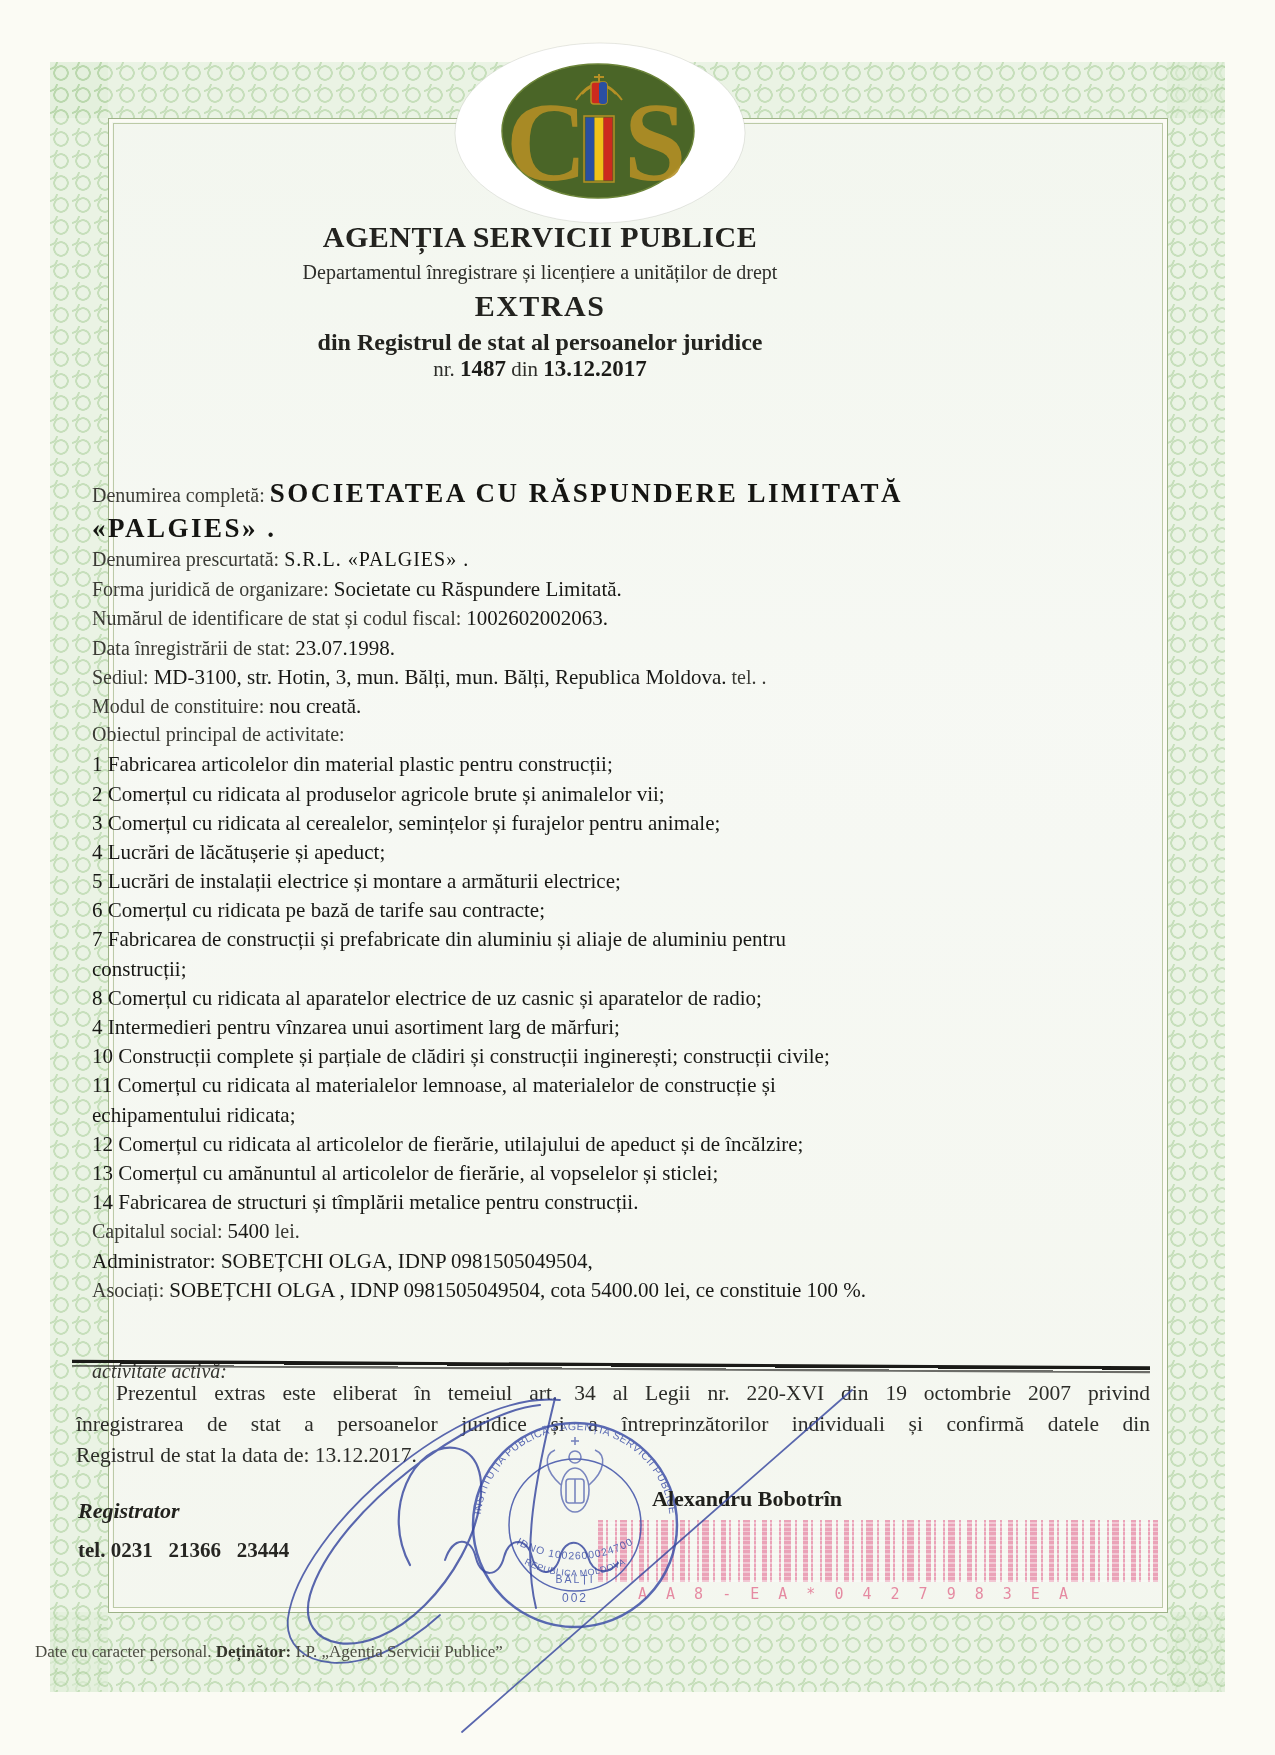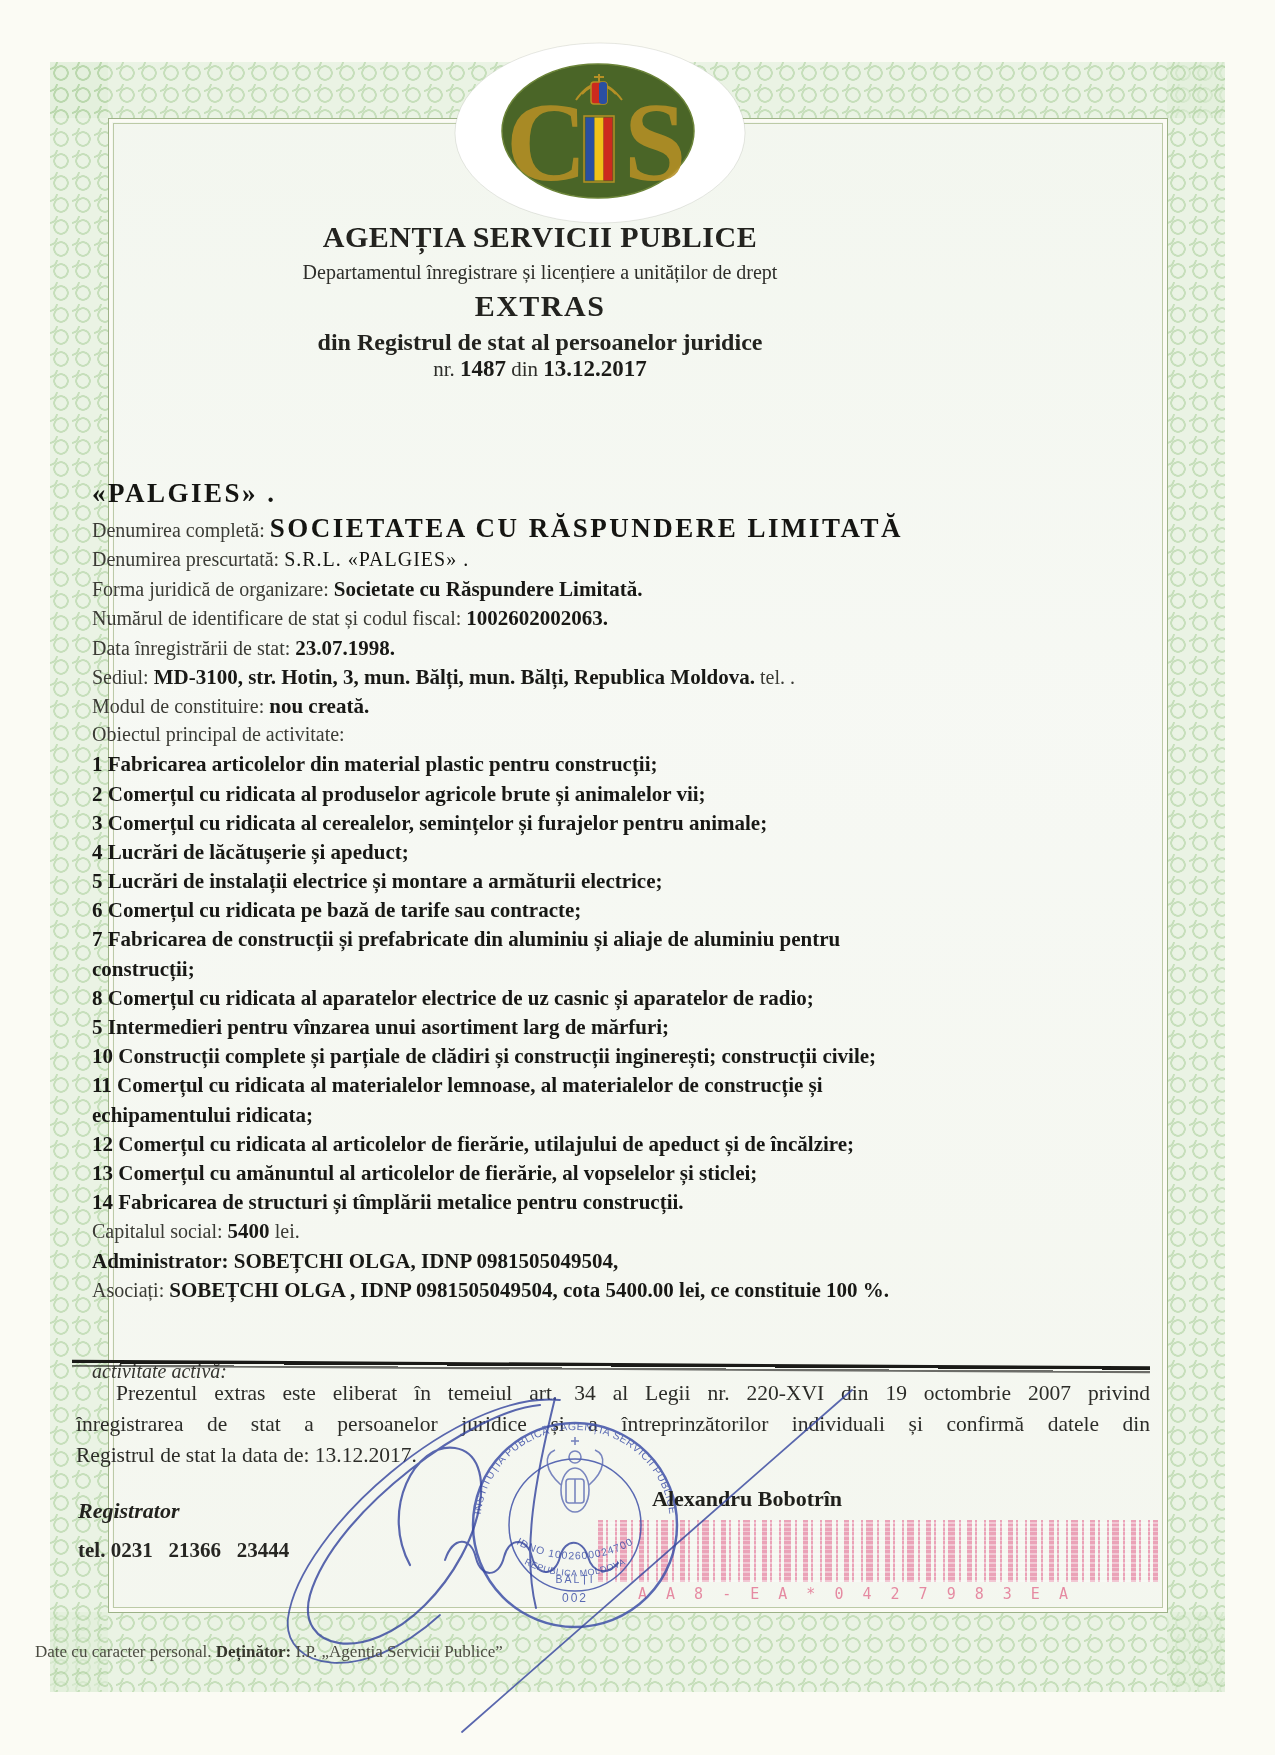--- a/index.html
+++ b/index.html
@@ -33,21 +33,21 @@
   .h-title{font-size:30px;font-weight:700;letter-spacing:1.5px;margin-top:5px;}
   .h-sub{font-size:24px;font-weight:700;margin-top:6px;}
   .h-nr{font-size:21px;color:#2e2e2a;}
   .h-nr b{font-size:23px;color:#1b1b18;}
 
   
   .body-text{position:absolute;z-index:2;left:92px;top:478px;width:1060px;}
   .bline{height:29.2px;white-space:nowrap;}
   .bline.tall{height:35px;}
   .seg-label{font-size:20px;font-weight:400;color:#3b3b35;}
-  .seg-bold{font-size:21px;font-weight:700;color:#181815;}
+  .seg-bold{font-size:21px;font-weight:400;color:#181815;}
   .seg-big{font-size:27px;font-weight:700;letter-spacing:2.5px;color:#151512;}
   .seg-mid{font-size:20px;font-weight:400;letter-spacing:1px;color:#151512;}
   .status-line{margin-top:27px;font-size:20px;color:#34342f;font-style:italic;}
 
   .separator{position:absolute;z-index:2;left:72px;top:1363px;width:1078px;height:7px;
     background:linear-gradient(180deg,#1a1a17 0 3.5px, rgba(0,0,0,0) 3.5px 4.8px, rgba(35,35,32,.65) 4.8px 6px);
     transform:rotate(0.35deg);}
 
   .legal{position:absolute;z-index:2;left:76px;top:1378px;width:1074px;
     font-size:21.5px;color:#2c2c28;line-height:30.8px;}
@@ -120,39 +120,39 @@
   <div class="h-sub">din Registrul de stat al persoanelor juridice</div>
   <div class="h-nr">
     <span>nr.</span>
     <b>1487</b>
     <span>din</span>
     <b>13.12.2017</b>
   </div>
 </div>
 
 <div class="body-text">
+    <div class="bline tall"><span class="seg-label">Denumirea completă: </span><span class="seg-big">SOCIETATEA CU RĂSPUNDERE LIMITATĂ</span></div>
     <div class="bline tall"><span class="seg-big">«PALGIES» .</span></div>
-    <div class="bline tall"><span class="seg-label">Denumirea completă: </span><span class="seg-big">SOCIETATEA CU RĂSPUNDERE LIMITATĂ</span></div>
     <div class="bline"><span class="seg-label">Denumirea prescurtată: </span><span class="seg-mid">S.R.L. «PALGIES» .</span></div>
     <div class="bline"><span class="seg-label">Forma juridică de organizare: </span><span class="seg-bold">Societate cu Răspundere Limitată.</span></div>
     <div class="bline"><span class="seg-label">Numărul de identificare de stat și codul fiscal: </span><span class="seg-bold">1002602002063.</span></div>
     <div class="bline"><span class="seg-label">Data înregistrării de stat: </span><span class="seg-bold">23.07.1998.</span></div>
     <div class="bline"><span class="seg-label">Sediul: </span><span class="seg-bold">MD-3100, str. Hotin, 3, mun. Bălți, mun. Bălți, Republica Moldova.</span><span class="seg-label"> tel. .</span></div>
     <div class="bline"><span class="seg-label">Modul de constituire: </span><span class="seg-bold">nou creată.</span></div>
     <div class="bline"><span class="seg-label">Obiectul principal de activitate:</span></div>
     <div class="bline"><span class="seg-bold">1 Fabricarea articolelor din material plastic pentru construcții;</span></div>
     <div class="bline"><span class="seg-bold">2 Comerțul cu ridicata al produselor agricole brute și animalelor vii;</span></div>
     <div class="bline"><span class="seg-bold">3 Comerțul cu ridicata al cerealelor, semințelor și furajelor pentru animale;</span></div>
     <div class="bline"><span class="seg-bold">4 Lucrări de lăcătușerie și apeduct;</span></div>
     <div class="bline"><span class="seg-bold">5 Lucrări de instalații electrice și montare a armăturii electrice;</span></div>
     <div class="bline"><span class="seg-bold">6 Comerțul cu ridicata pe bază de tarife sau contracte;</span></div>
     <div class="bline"><span class="seg-bold">7 Fabricarea de construcții și prefabricate din aluminiu și aliaje de aluminiu pentru</span></div>
     <div class="bline"><span class="seg-bold">construcții;</span></div>
     <div class="bline"><span class="seg-bold">8 Comerțul cu ridicata al aparatelor electrice de uz casnic și aparatelor de radio;</span></div>
-    <div class="bline"><span class="seg-bold">5 Intermedieri pentru vînzarea unui asortiment larg de mărfuri;</span></div>
+    <div class="bline"><span class="seg-bold">4 Intermedieri pentru vînzarea unui asortiment larg de mărfuri;</span></div>
     <div class="bline"><span class="seg-bold">10 Construcții complete și parțiale de clădiri și construcții inginerești; construcții civile;</span></div>
     <div class="bline"><span class="seg-bold">11 Comerțul cu ridicata al materialelor lemnoase, al materialelor de construcție și</span></div>
     <div class="bline"><span class="seg-bold">echipamentului ridicata;</span></div>
     <div class="bline"><span class="seg-bold">12 Comerțul cu ridicata al articolelor de fierărie, utilajului de apeduct și de încălzire;</span></div>
     <div class="bline"><span class="seg-bold">13 Comerțul cu amănuntul al articolelor de fierărie, al vopselelor și sticlei;</span></div>
     <div class="bline"><span class="seg-bold">14 Fabricarea de structuri și tîmplării metalice pentru construcții.</span></div>
     <div class="bline"><span class="seg-label">Capitalul social: </span><span class="seg-bold">5400 </span><span class="seg-label">lei.</span></div>
     <div class="bline"><span class="seg-bold">Administrator: SOBEȚCHI OLGA, IDNP 0981505049504,</span></div>
     <div class="bline"><span class="seg-label">Asociați: </span><span class="seg-bold">SOBEȚCHI OLGA , IDNP 0981505049504, cota 5400.00 lei, ce constituie 100 %.</span></div>
   </div>

